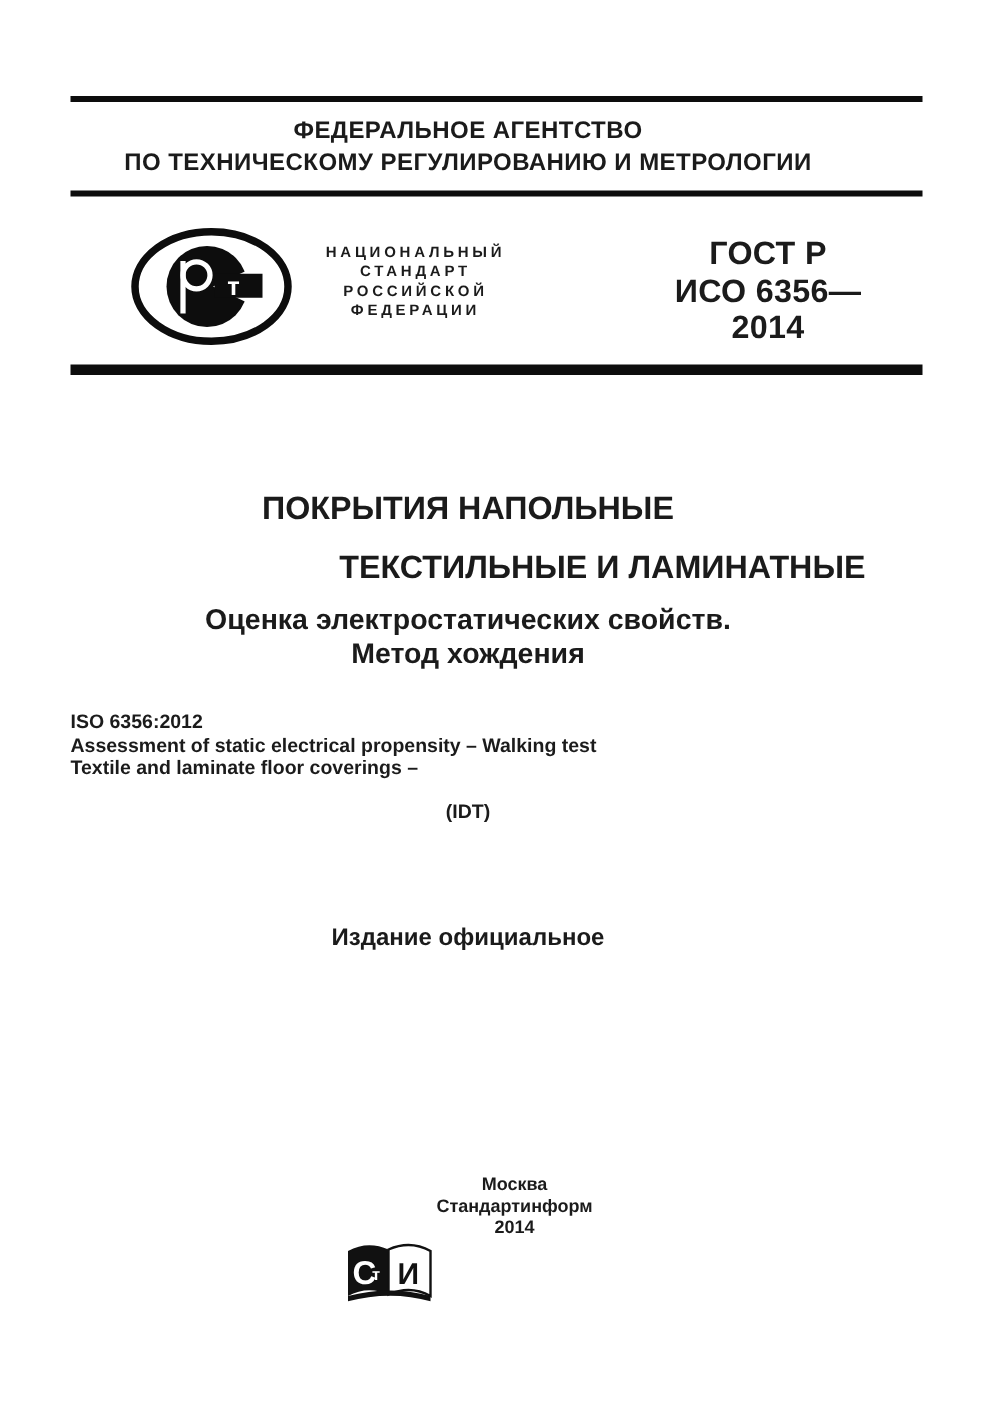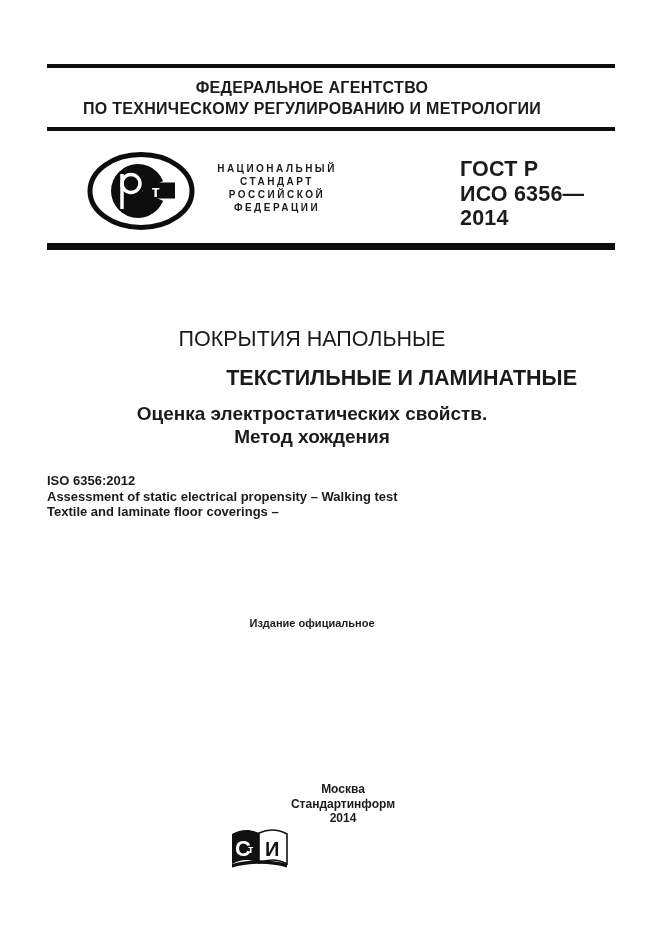--- a/index.html
+++ b/index.html
@@ -47,32 +47,31 @@
     left: 197px; top: 162px; width: 160px;
     text-align: center;
     font-size: 10px; font-weight: bold;
     letter-spacing: 2.5px;
     line-height: 13px;
   }
 
   .gost {
     position: absolute;
     left: 412px; top: 157px; width: 200px;
-    text-align: left;
+    text-align: center;
     font-size: 21.5px; font-weight: bold;
     line-height: 24.5px;
     letter-spacing: 0.2px;
-    margin-left: 48px;
   }
 
   .doc-title-1 {
     position: absolute;
     top: 327px; left: 47px; width: 530px;
     text-align: center;
-    font-size: 21.5px; font-weight: normal;
+    font-size: 21.5px; font-weight: bold;
   }
   .doc-title-2 {
     position: absolute;
     top: 366px; left: 47px; width: 530px;
     text-align: right;
     font-size: 21.5px; font-weight: bold;
   }
   .doc-subtitle {
     position: absolute;
     top: 402px; left: 47px; width: 530px;
@@ -90,21 +89,21 @@
   .idt {
     position: absolute;
     top: 533px; left: 47px; width: 530px;
     text-align: center;
     font-size: 13px; font-weight: bold;
   }
   .edition {
     position: absolute;
     top: 617px; left: 47px; width: 530px;
     text-align: center;
-    font-size: 11px; font-weight: bold;
+    font-size: 16px; font-weight: bold;
   }
 
   .publisher-logo {
     position: absolute;
     left: 230px; top: 825px;
     width: 60px; height: 48px;
   }
   .publisher-text {
     position: absolute;
     left: 290px; top: 782px; width: 106px;
@@ -159,20 +158,21 @@
     <div>Оценка электростатических свойств.</div>
     <div>Метод хождения</div>
   </div>
 
   <div class="iso-block">
     <div>ISO 6356:2012</div>
     <div>Assessment of static electrical propensity – Walking test</div>
     <div>Textile and laminate floor coverings –</div>
   </div>
 
+  <div class="idt">(IDT)</div>
 
   <div class="edition">Издание официальное</div>
 
   <svg class="publisher-logo" viewBox="0 0 60 48" aria-hidden="true">
     <path d="M2,9 C11,4 20,4 29,8 L29,38 C20,34 11,34 2,39 Z" fill="#111111"></path>
     <path d="M29,8 C38,4 48,4 57,9 L57,39 C48,34 38,34 29,38 Z" fill="#ffffff" stroke="#111111" stroke-width="1.6"></path>
     <path d="M2,39 C20,34 40,34 57,39 L57,42.5 C40,37.5 20,37.5 2,42.5 Z" fill="#111111"></path>
     <text x="5" y="31" font-family="Liberation Sans, sans-serif" font-size="22" font-weight="bold" fill="#ffffff">С</text>
     <text x="18" y="28" font-family="Liberation Sans, sans-serif" font-size="11" font-weight="bold" fill="#ffffff">т</text>
     <text x="35" y="31" font-family="Liberation Sans, sans-serif" font-size="20" font-weight="bold" fill="#111111">И</text>

